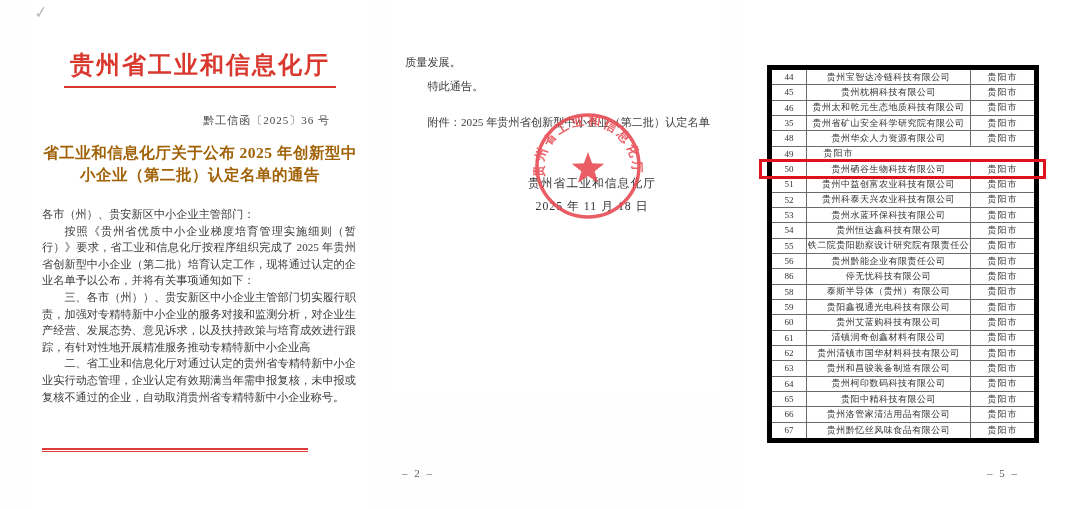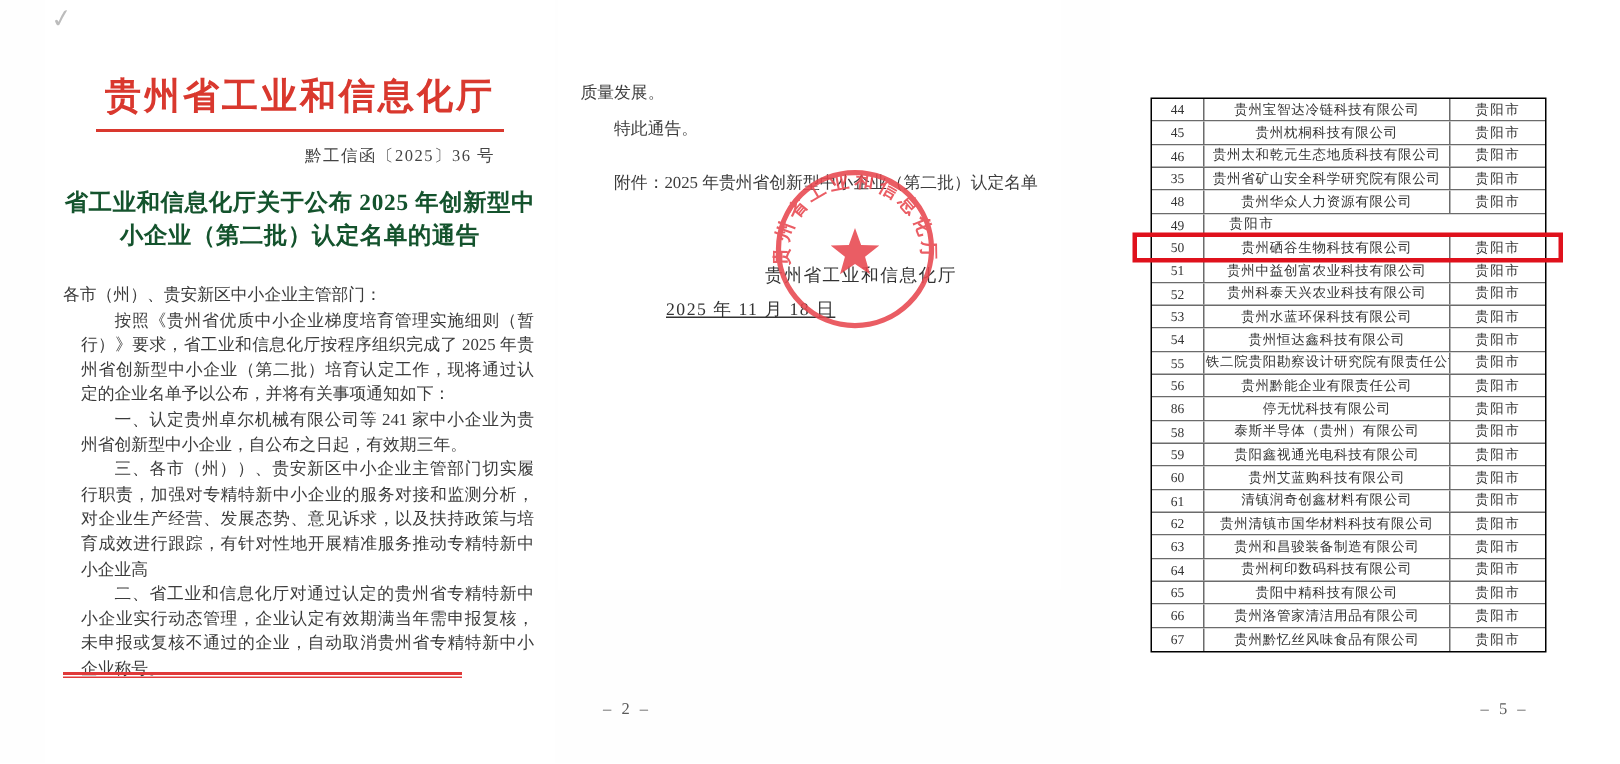--- a/index.html
+++ b/index.html
@@ -6,40 +6,40 @@
   .canvas{
     position:relative;width:1080px;height:509px;background:#fefefe;overflow:hidden;
     font-family:"Liberation Serif","DejaVu Serif",serif;color:#3a3a3a;
   }
   
   .page1{position:absolute;left:30px;top:0;width:340px;height:509px;background:#fff;}
   .pen-mark{position:absolute;left:4px;top:2px;font-size:17px;color:#bcbcbc;transform:rotate(-8deg);}
   .letterhead{margin-top:48px;text-align:center;font-size:24px;font-weight:bold;
     color:#d9382e;letter-spacing:2px;line-height:34px;}
   .letterhead-rule{width:272px;height:2px;background:#d9382e;margin:4px auto 0 auto;}
-  .doc-number{margin-top:8px;text-align:right;padding-right:40px;font-size:11px;color:#444;letter-spacing:1px;}
-  .doc-title{margin-top:14px;text-align:center;font-weight:bold;color:#14532d;
+  .doc-number{margin-top:25px;text-align:right;padding-right:40px;font-size:11px;color:#444;letter-spacing:1px;}
+  .doc-title{margin-top:14px;text-align:center;font-weight:bold;color:#a16207;
     font-size:15.5px;line-height:22px;letter-spacing:0.5px;}
   .body-text{margin:20px 14px 0 12px;font-size:11.2px;line-height:16.6px;text-align:justify;color:#3b3b3b;}
   .body-text p{margin:0;}
-  .body-text p.indent{text-indent:2em;margin-left:12px;}
+  .body-text p.indent{text-indent:2em;}
   .red-scan-line{position:absolute;left:12px;top:448px;width:266px;height:4px;
     border-top:2px solid #e03a3a;border-bottom:1px solid #e03a3a;box-sizing:border-box;}
   
-  .page2{position:absolute;left:372px;top:0;width:335px;height:393px;background:#fff;}
+  .page2{position:absolute;left:390px;top:0;width:335px;height:393px;background:#fff;}
   .p2-line{position:absolute;left:15px;right:10px;font-size:11.2px;line-height:17px;color:#3b3b3b;}
   .p2-line.indent{text-indent:2em;}
   .signature{position:absolute;left:72px;top:176px;width:260px;text-align:center;
     font-size:11.8px;color:#333;letter-spacing:1px;}
-  .sig-date{position:absolute;left:72px;top:199px;width:260px;text-align:left;
-    font-size:11.8px;color:#333;letter-spacing:1px;text-decoration:underline;}
+  .sig-date{position:absolute;left:72px;top:199px;width:260px;text-align:center;
+    font-size:11.8px;color:#333;letter-spacing:1px;}
   .seal{position:absolute;left:143px;top:111px;width:110px;height:110px;opacity:0.88;}
   
   .page3{position:absolute;left:740px;top:0;width:340px;height:509px;background:#fff;}
-  .company-table{position:absolute;left:27px;top:65px;width:262px;border:1px solid #000000;}
+  .company-table{position:absolute;left:27px;top:65px;width:262px;border:5px solid #000000;}
   .trow{display:flex;height:15.33px;box-sizing:border-box;border-bottom:1px solid #6b6b6b;
     align-items:stretch;background:#fff;}
   .trow:last-child{border-bottom:none;}
   .tcell{display:flex;align-items:center;justify-content:center;box-sizing:border-box;
     font-size:9px;color:#333;overflow:hidden;white-space:nowrap;}
   .cell-no{width:35px;border-right:1px solid #6b6b6b;}
   .cell-name{width:164px;border-right:1px solid #6b6b6b;letter-spacing:0.5px;}
   .cell-city{width:63px;letter-spacing:1px;}
   .trow.hl{position:relative;text-align:center;}
   .trow.hl::after{content:"";position:absolute;left:-13px;right:-12px;top:-3px;bottom:-3px;
@@ -59,21 +59,20 @@
     <div class="letterhead">贵州省工业和信息化厅</div>
     <div class="letterhead-rule"></div>
     <div class="doc-number">黔工信函〔2025〕36 号</div>
     <div class="doc-title">
       <div>省工业和信息化厅关于公布 2025 年创新型中</div>
       <div>小企业（第二批）认定名单的通告</div>
     </div>
     <div class="body-text">
       <p>各市（州）、贵安新区中小企业主管部门：</p>
       <p class="indent">按照《贵州省优质中小企业梯度培育管理实施细则（暂行）》要求，省工业和信息化厅按程序组织完成了 2025 年贵州省创新型中小企业（第二批）培育认定工作，现将通过认定的企业名单予以公布，并将有关事项通知如下：</p>
-      <p class="indent">一、认定贵州卓尔机械有限公司等 241 家中小企业为贵州省创新型中小企业，自公布之日起，有效期三年。</p>
       <p class="indent">三、各市（州））、贵安新区中小企业主管部门切实履行职责，加强对专精特新中小企业的服务对接和监测分析，对企业生产经营、发展态势、意见诉求，以及扶持政策与培育成效进行跟踪，有针对性地开展精准服务推动专精特新中小企业高</p>
       <p class="indent">二、省工业和信息化厅对通过认定的贵州省专精特新中小企业实行动态管理，企业认定有效期满当年需申报复核，未申报或复核不通过的企业，自动取消贵州省专精特新中小企业称号。</p>
     </div>
     <div class="red-scan-line"></div>
   </div>
 
   <div class="page2">
     <div class="p2-line" style="top:54px;">质量发展。</div>
     <div class="p2-line indent" style="top:78px;">特此通告。</div>
     <div class="p2-line indent" style="top:114px;">附件：2025 年贵州省创新型中小企业（第二批）认定名单</div>

